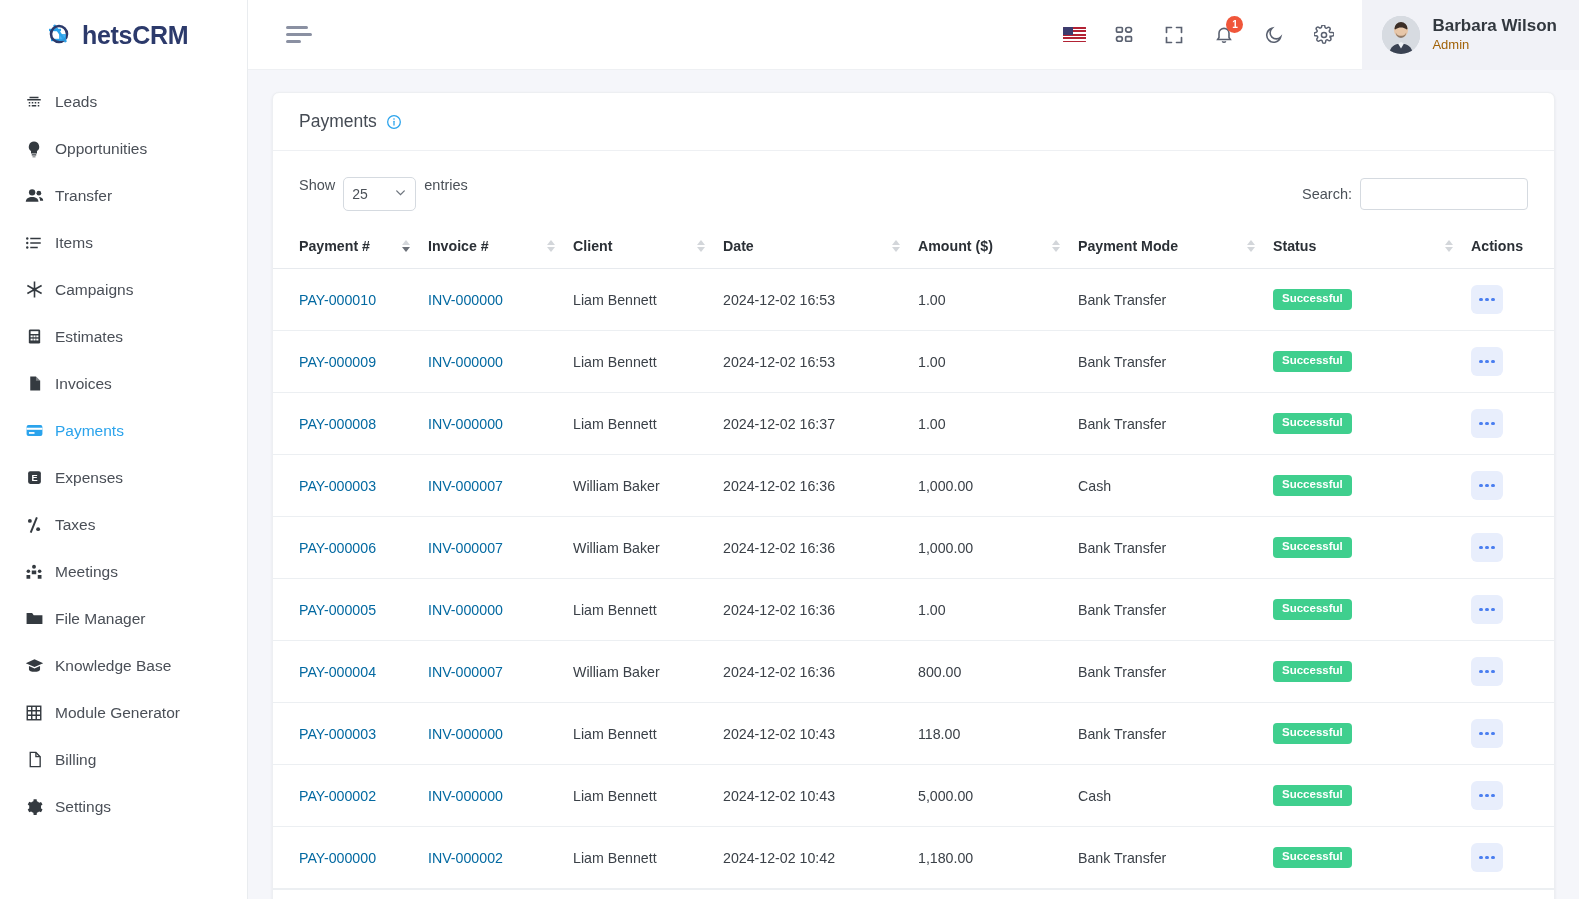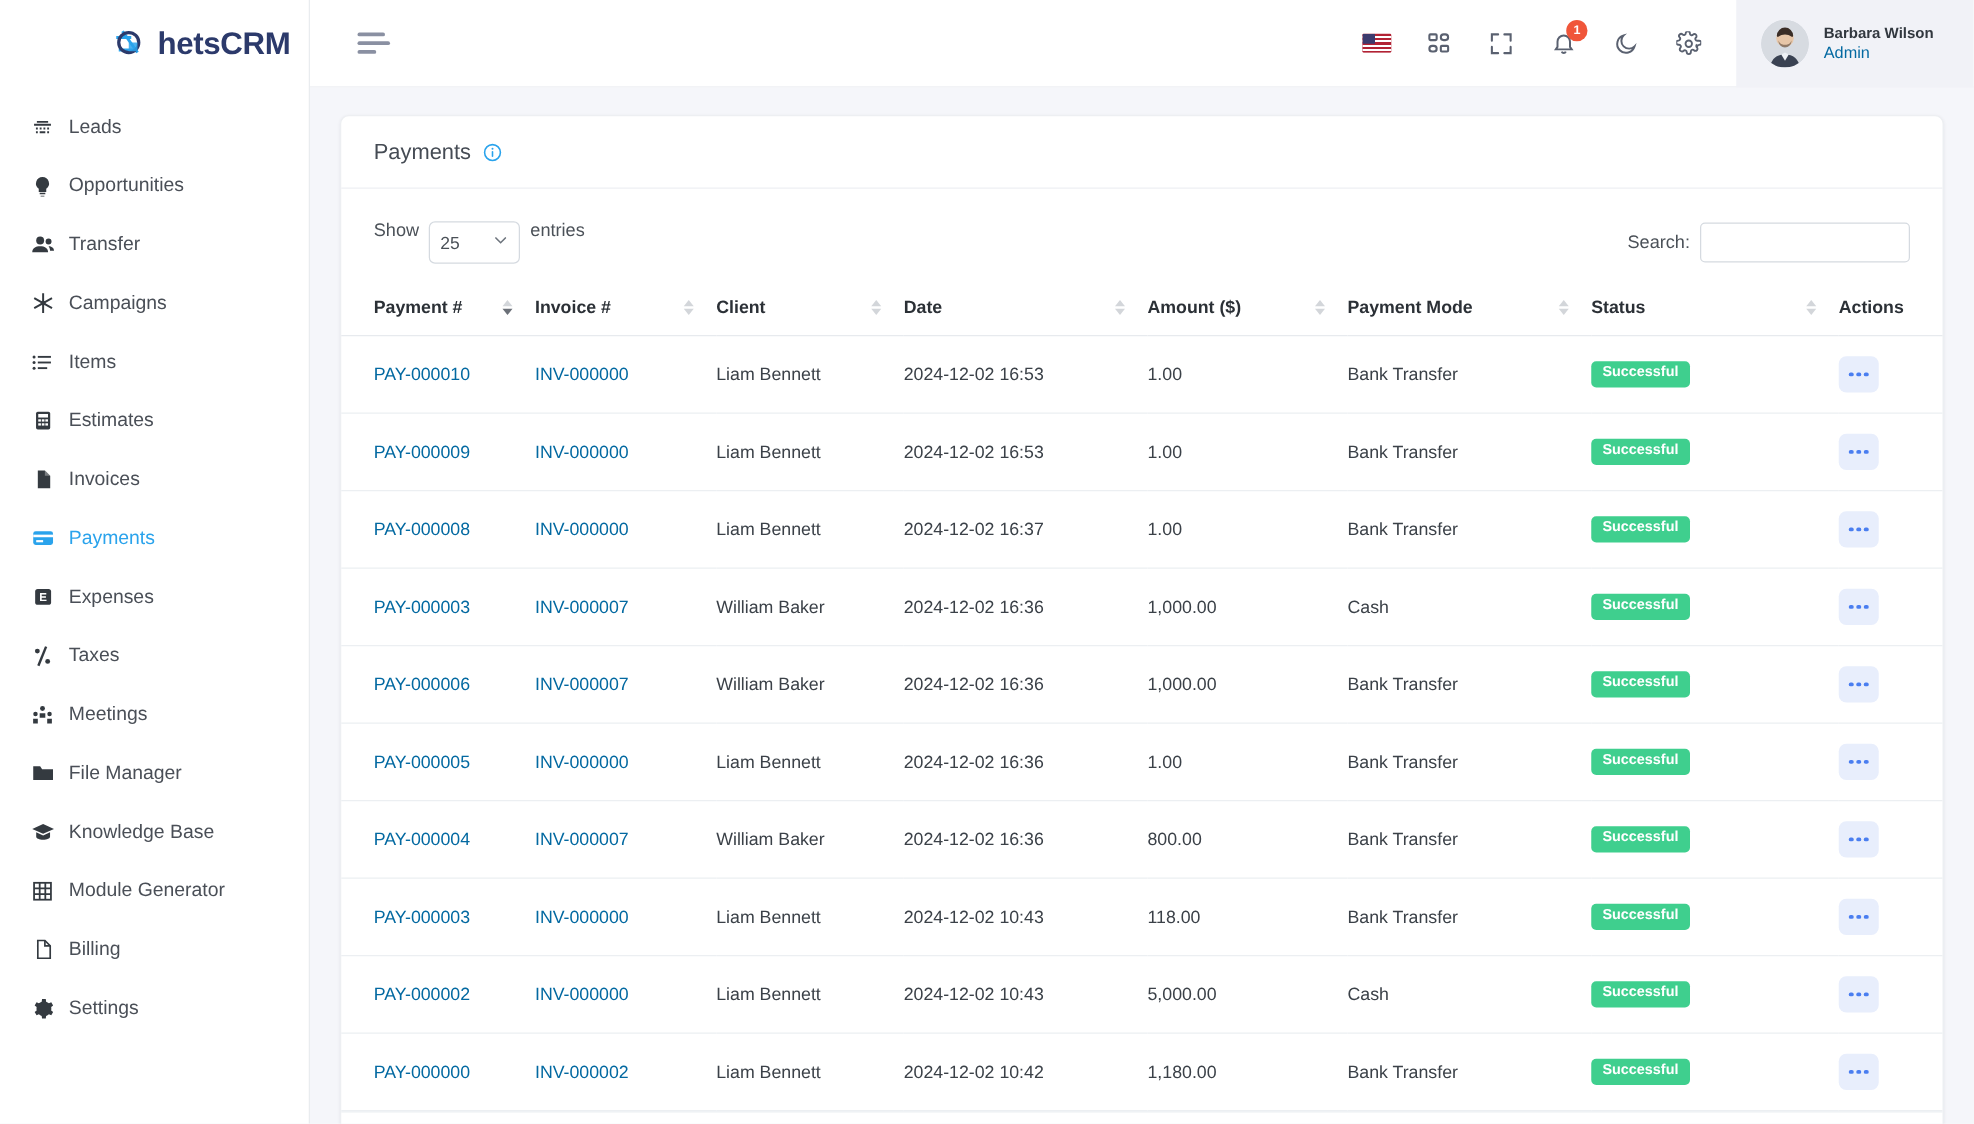--- a/index.html
+++ b/index.html
@@ -15,21 +15,21 @@
   .sidebar {
     width: 248px; height: 899px;
     background: #ffffff;
     border-right: 1px solid #e9ecef;
     display: flex; flex-direction: column;
     flex: 0 0 248px;
     overflow: hidden;
   }
   .brand {
     height: 70px; display: flex; align-items: center;
-    padding-left: 44px; gap: 4px; margin-left: 44px;
+    padding-left: 44px; gap: 4px;
   }
   .brand-logo { width: 34px; height: 34px; position: relative; flex: 0 0 34px; }
   .brand-text {
     font-size: 25px; font-weight: 600; letter-spacing: -.3px;
     color: #2c3a6b;
   }
   .nav { padding-top: 8px; }
   .nav-item {
     display: flex; align-items: center; gap: 11px;
     height: 47px; padding-left: 24px;
@@ -86,22 +86,22 @@
   }
   .profile {
     height: 70px; display: flex; align-items: center; gap: 12px;
     background: #f1f2f7; padding: 0 22px 0 20px; cursor: pointer;
     min-width: 190px;
   }
   .avatar {
     width: 38px; height: 38px; border-radius: 50%;
     overflow: hidden; flex: 0 0 38px; background: #cfd4dc; position: relative;
   }
-  .profile-name { font-size: 12px; color: #32383f; font-weight: 600; line-height: 1.25; }
-  .profile-role { font-size: 13px; color: #0369a1; line-height: 1.3; }
+  .profile-name { font-size: 17px; color: #32383f; font-weight: 600; line-height: 1.25; }
+  .profile-role { font-size: 13px; color: #a16207; line-height: 1.3; }
 
   
   .content { flex: 1 1 auto; padding: 22px 24px 0 24px; overflow: hidden; }
   .card {
     background: #fff; border-radius: 7px;
     box-shadow: 0 1px 3px rgba(20,30,60,.07);
     border: 1px solid #edeff2;
   }
   .card-head {
     height: 58px; display: flex; align-items: center;
@@ -220,39 +220,39 @@
               <circle cx="9" cy="8" r="4"></circle>
               <path d="M1 20c0-4 3.6-6 8-6s8 2 8 6z"></path>
               <circle cx="17.5" cy="9" r="3"></circle>
               <path d="M17.5 14c3 0 5.5 1.6 5.5 4.5H19c0-1.8-.6-3.3-1.5-4.5z"></path>
             </svg>
           </span>
         <span>Transfer</span>
       </a>
       <a class="nav-item">
         <span class="nav-ico">
-            <svg width="19" height="19" viewBox="0 0 24 24" fill="none" stroke="currentColor" stroke-width="2">
-              <path d="M12 2v20M3 7l18 10M21 7L3 17"></path>
-              <circle cx="12" cy="12" r="2.4" fill="currentColor" stroke="none"></circle>
-            </svg>
-          </span>
-        <span>Campaigns</span>
-      </a>
-      <a class="nav-item">
-        <span class="nav-ico">
             <svg width="18" height="18" viewBox="0 0 24 24" fill="currentColor">
               <circle cx="3" cy="6" r="1.6"></circle>
               <circle cx="3" cy="12" r="1.6"></circle>
               <circle cx="3" cy="18" r="1.6"></circle>
               <rect x="7" y="5" width="14" height="2"></rect>
               <rect x="7" y="11" width="14" height="2"></rect>
               <rect x="7" y="17" width="10" height="2"></rect>
             </svg>
           </span>
         <span>Items</span>
+      </a>
+      <a class="nav-item">
+        <span class="nav-ico">
+            <svg width="19" height="19" viewBox="0 0 24 24" fill="none" stroke="currentColor" stroke-width="2">
+              <path d="M12 2v20M3 7l18 10M21 7L3 17"></path>
+              <circle cx="12" cy="12" r="2.4" fill="currentColor" stroke="none"></circle>
+            </svg>
+          </span>
+        <span>Campaigns</span>
       </a>
       <a class="nav-item">
         <span class="nav-ico">
             <svg width="17" height="17" viewBox="0 0 24 24" fill="currentColor">
               <rect x="4" y="2" width="16" height="20" rx="2"></rect>
               <rect x="6.5" y="4.5" width="11" height="4" fill="#fff"></rect>
               <rect x="6.5" y="10.5" width="3" height="2.6" fill="#fff"></rect>
               <rect x="10.5" y="10.5" width="3" height="2.6" fill="#fff"></rect>
               <rect x="14.5" y="10.5" width="3" height="2.6" fill="#fff"></rect>
               <rect x="6.5" y="15" width="3" height="2.6" fill="#fff"></rect>

